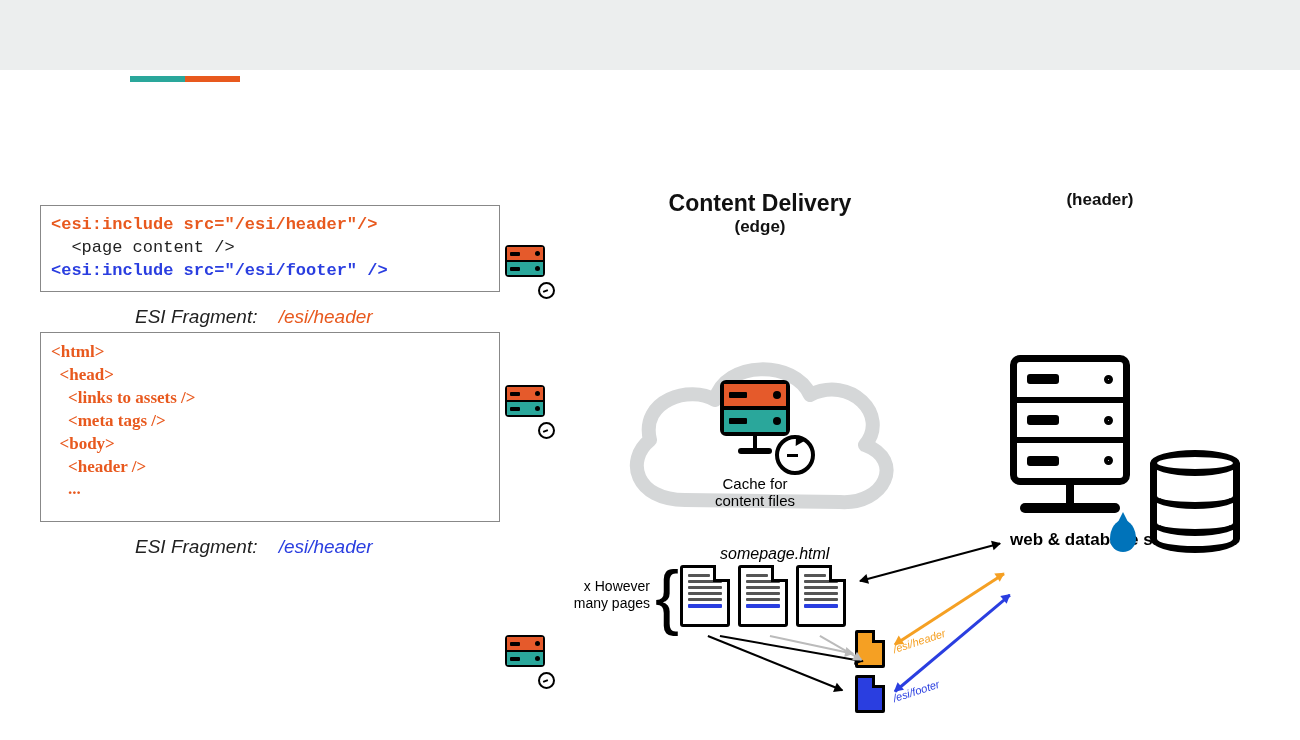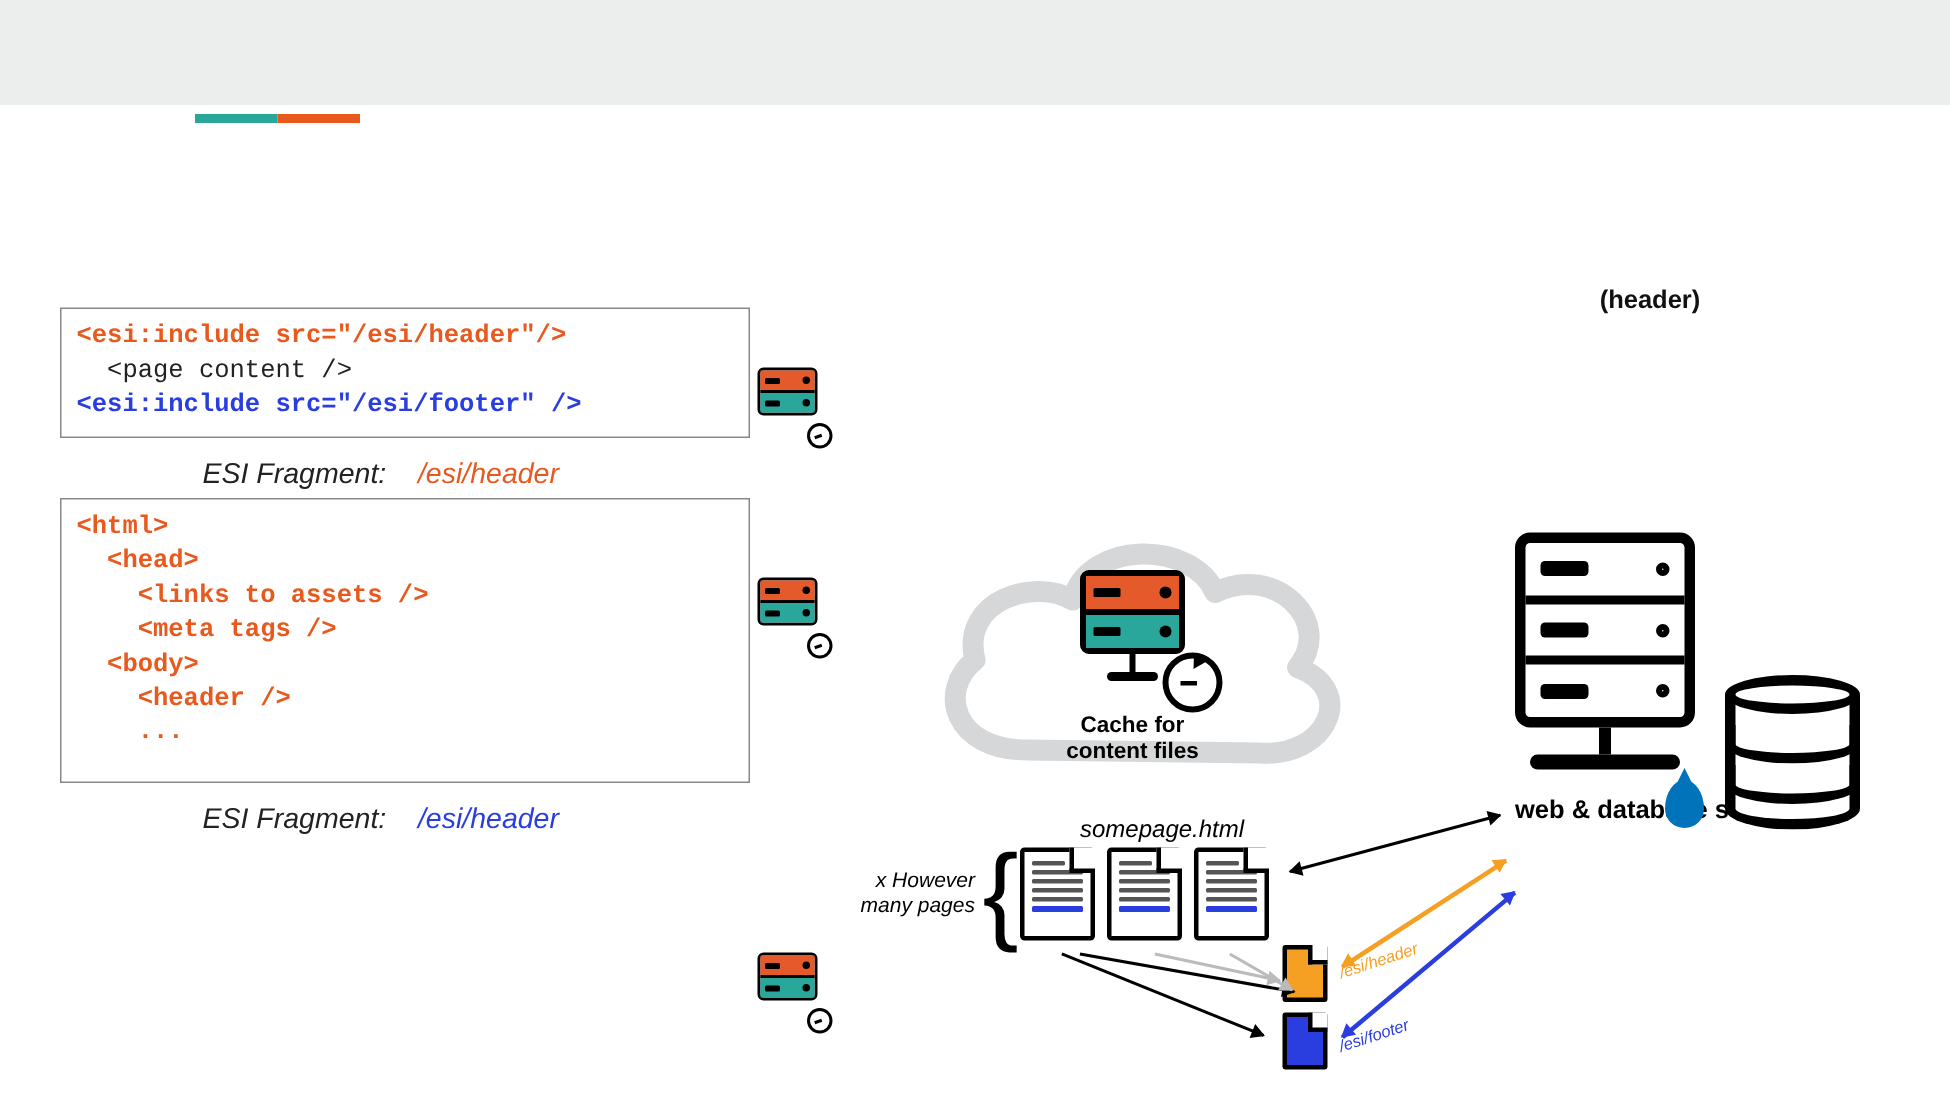--- a/index.html
+++ b/index.html
@@ -205,21 +205,21 @@
     background:#000;
     top:15px;
     left:8px;
   }
   .cloud-caption {
     position:absolute;
     left:50%;
     top:135px;
     transform:translateX(-50%);
     text-align:center;
-    font-weight:700;
+    font-weight:400;
     font-size:15px;
     line-height:1.15;
   }
 
   
   .doc-label {
     position:absolute;
     left:720px;
     top:475px;
     font-style:italic;
@@ -264,21 +264,20 @@
     top:495px;
     font-size:72px;
     font-weight:300;
     line-height:62px;
     color:#000;
   }
   .many-pages {
     position:absolute;
     left:555px;
     top:508px;
-    font-style:italic;
     font-size:14px;
     text-align:right;
     width:95px;
     line-height:1.2;
   }
 
   
   .frag-doc {
     position:absolute;
     width:30px;
@@ -451,37 +450,41 @@
 
 <div class="topbar"></div>
 
 <div class="slide">
 
   <div class="title-underline">
     <div class="teal"></div>
       <div class="orange"></div>
   </div>
 
+  <div class="col-header" style="left:665px; top:120px; width:190px;">
+    <div class="main">Content Delivery</div>
+    <div class="sub">(edge)</div>
+  </div>
   <div class="col-header" style="left:985px; top:120px; width:230px;">
     <div class="sub">(header)</div>
   </div>
 
   <div class="left-col">
 
     <div class="code-box"><span class="c-orange">&lt;esi:include src="/esi/header"/&gt;</span>
 <span class="c-black">  &lt;page content /&gt;</span>
 <span class="c-blue">&lt;esi:include src="/esi/footer" /&gt;</span></div>
 
     <div style="height:14px"></div>
     <div class="block-label" style="margin-left:95px;">
       <span>ESI Fragment:</span>
       &nbsp;&nbsp;
       <span class="orange-text">/esi/header</span>
     </div>
-    <div class="code-box" style="height:190px;"><span class="c-orange">&lt;html&gt;
+    <div class="code-box" style="height:190px;font-family:Liberation Serif, serif;"><span class="c-orange">&lt;html&gt;
   &lt;head&gt;
     &lt;links to assets /&gt;
     &lt;meta tags /&gt;
   &lt;body&gt;
     &lt;header /&gt;
     ...</span></div>
 
     <div style="height:14px"></div>
     <div class="block-label" style="margin-left:95px;">
       <span>ESI Fragment:</span>

